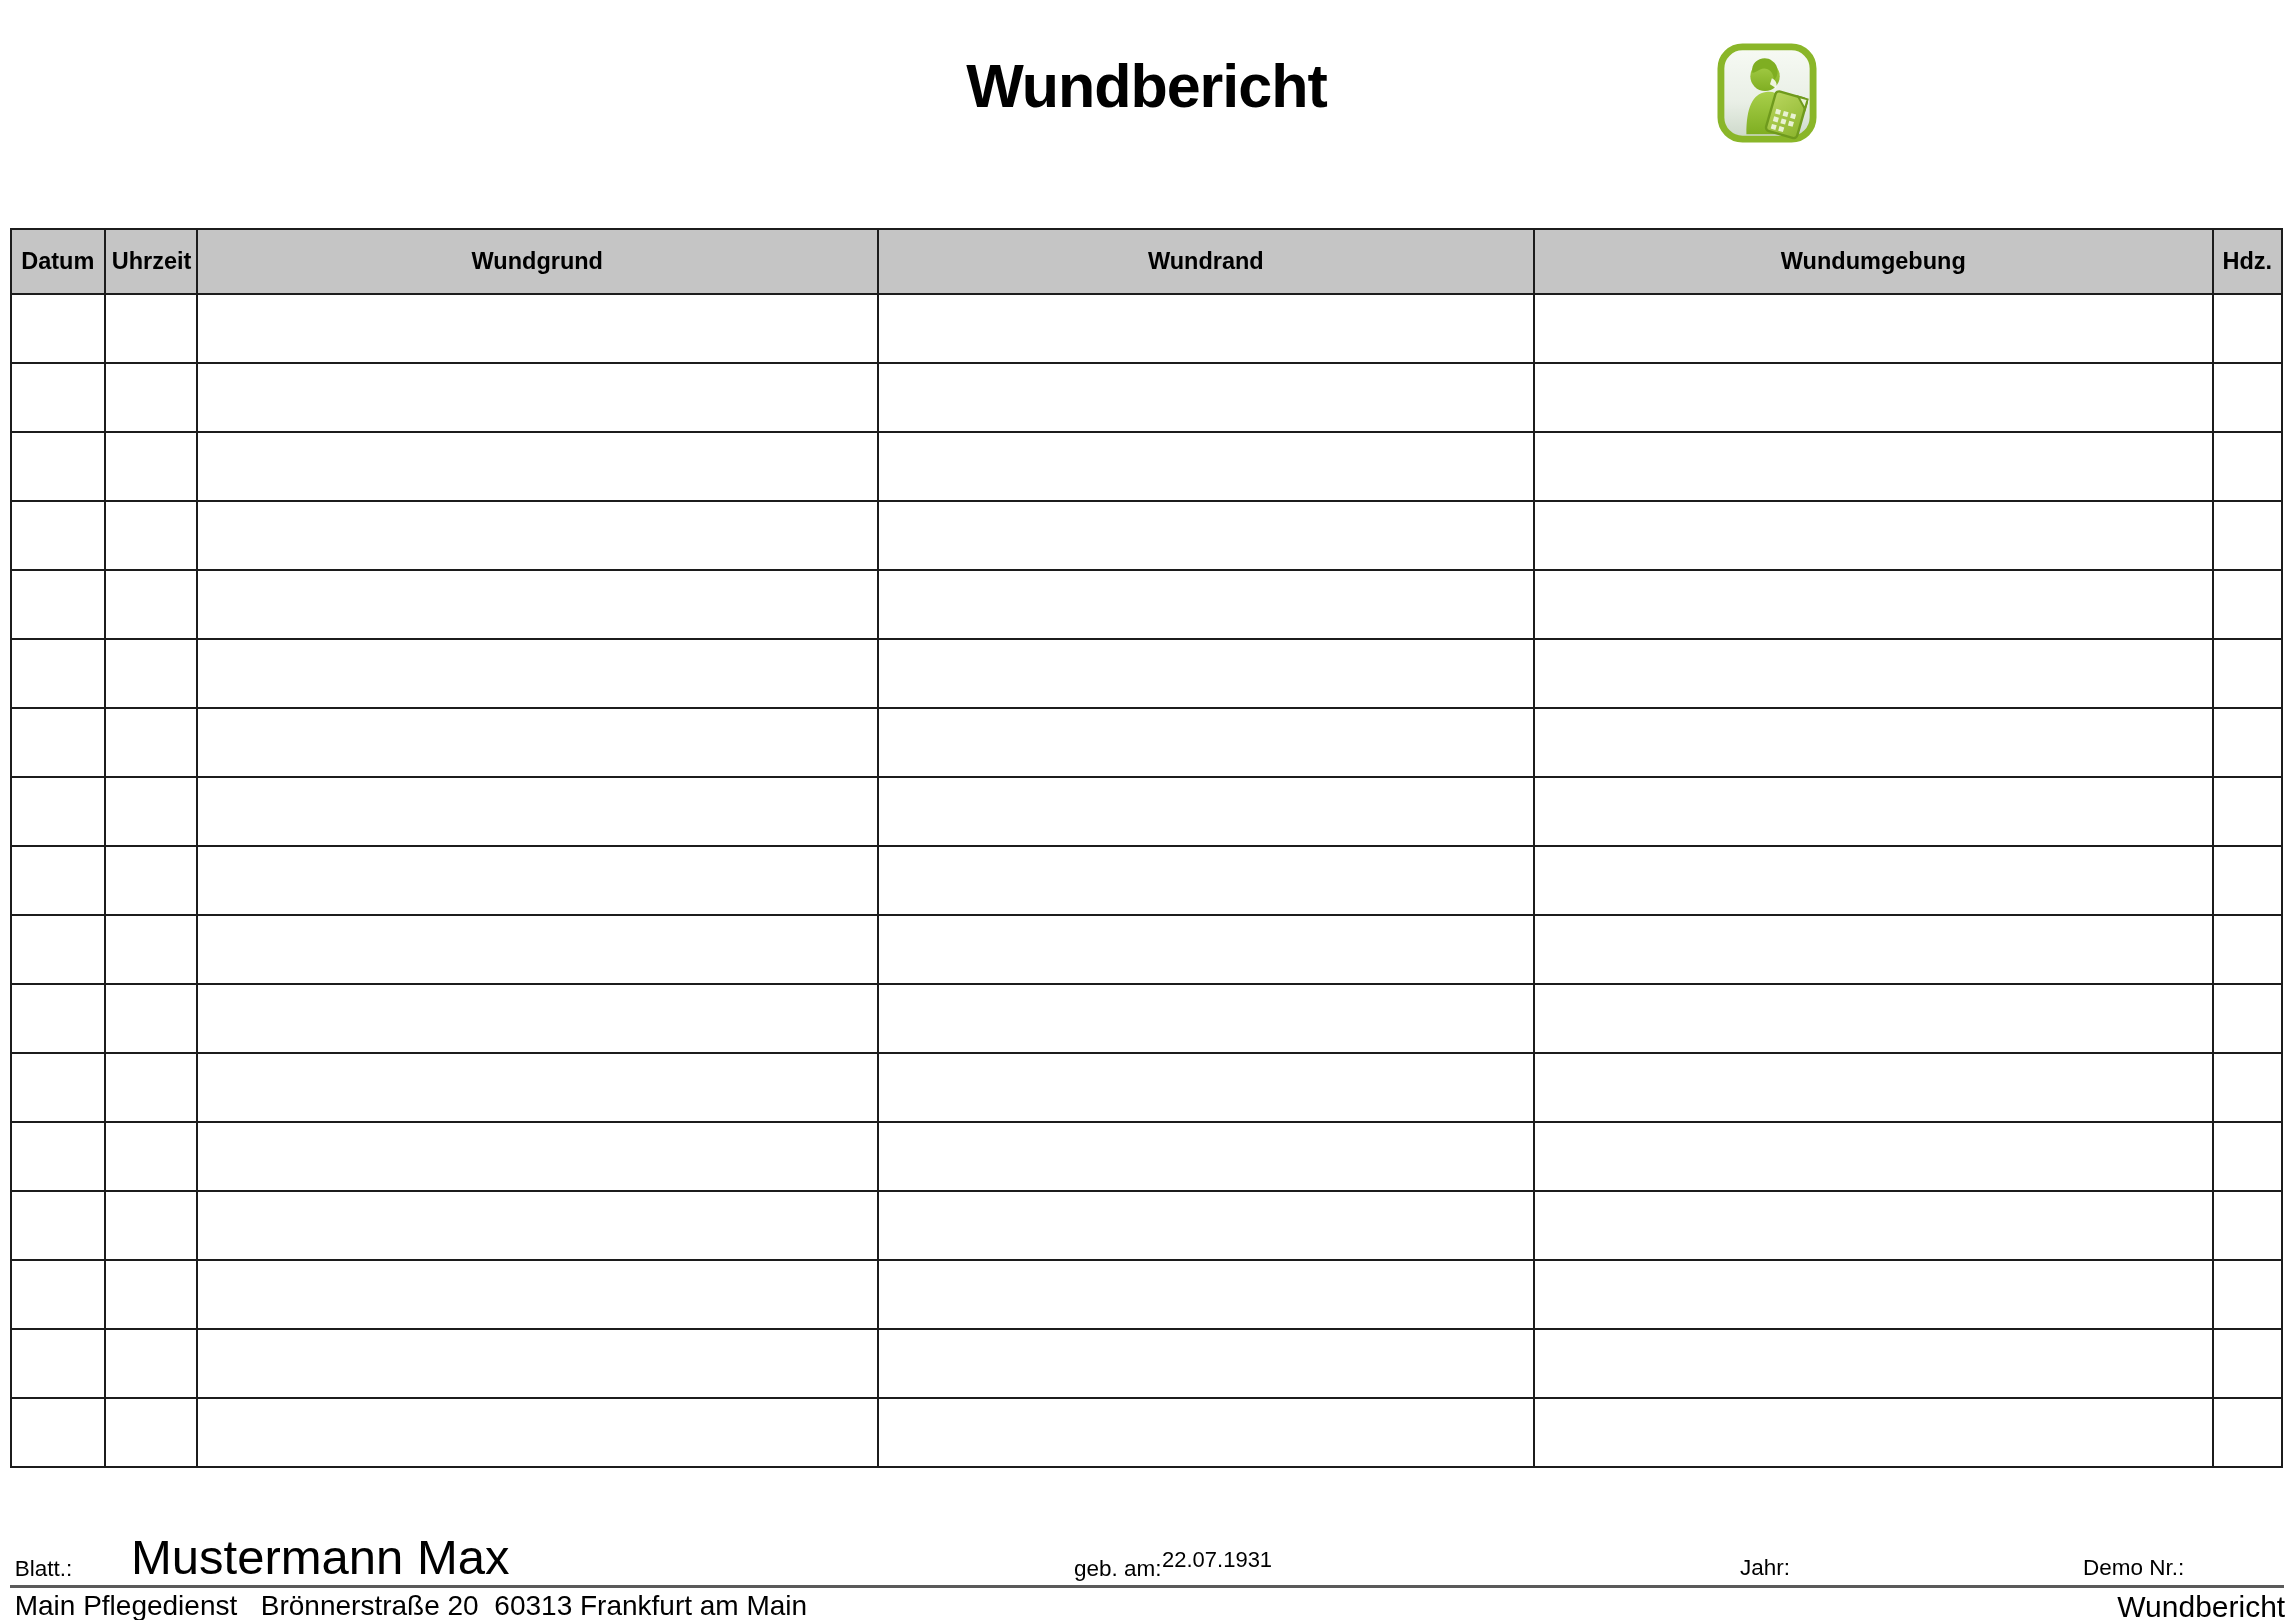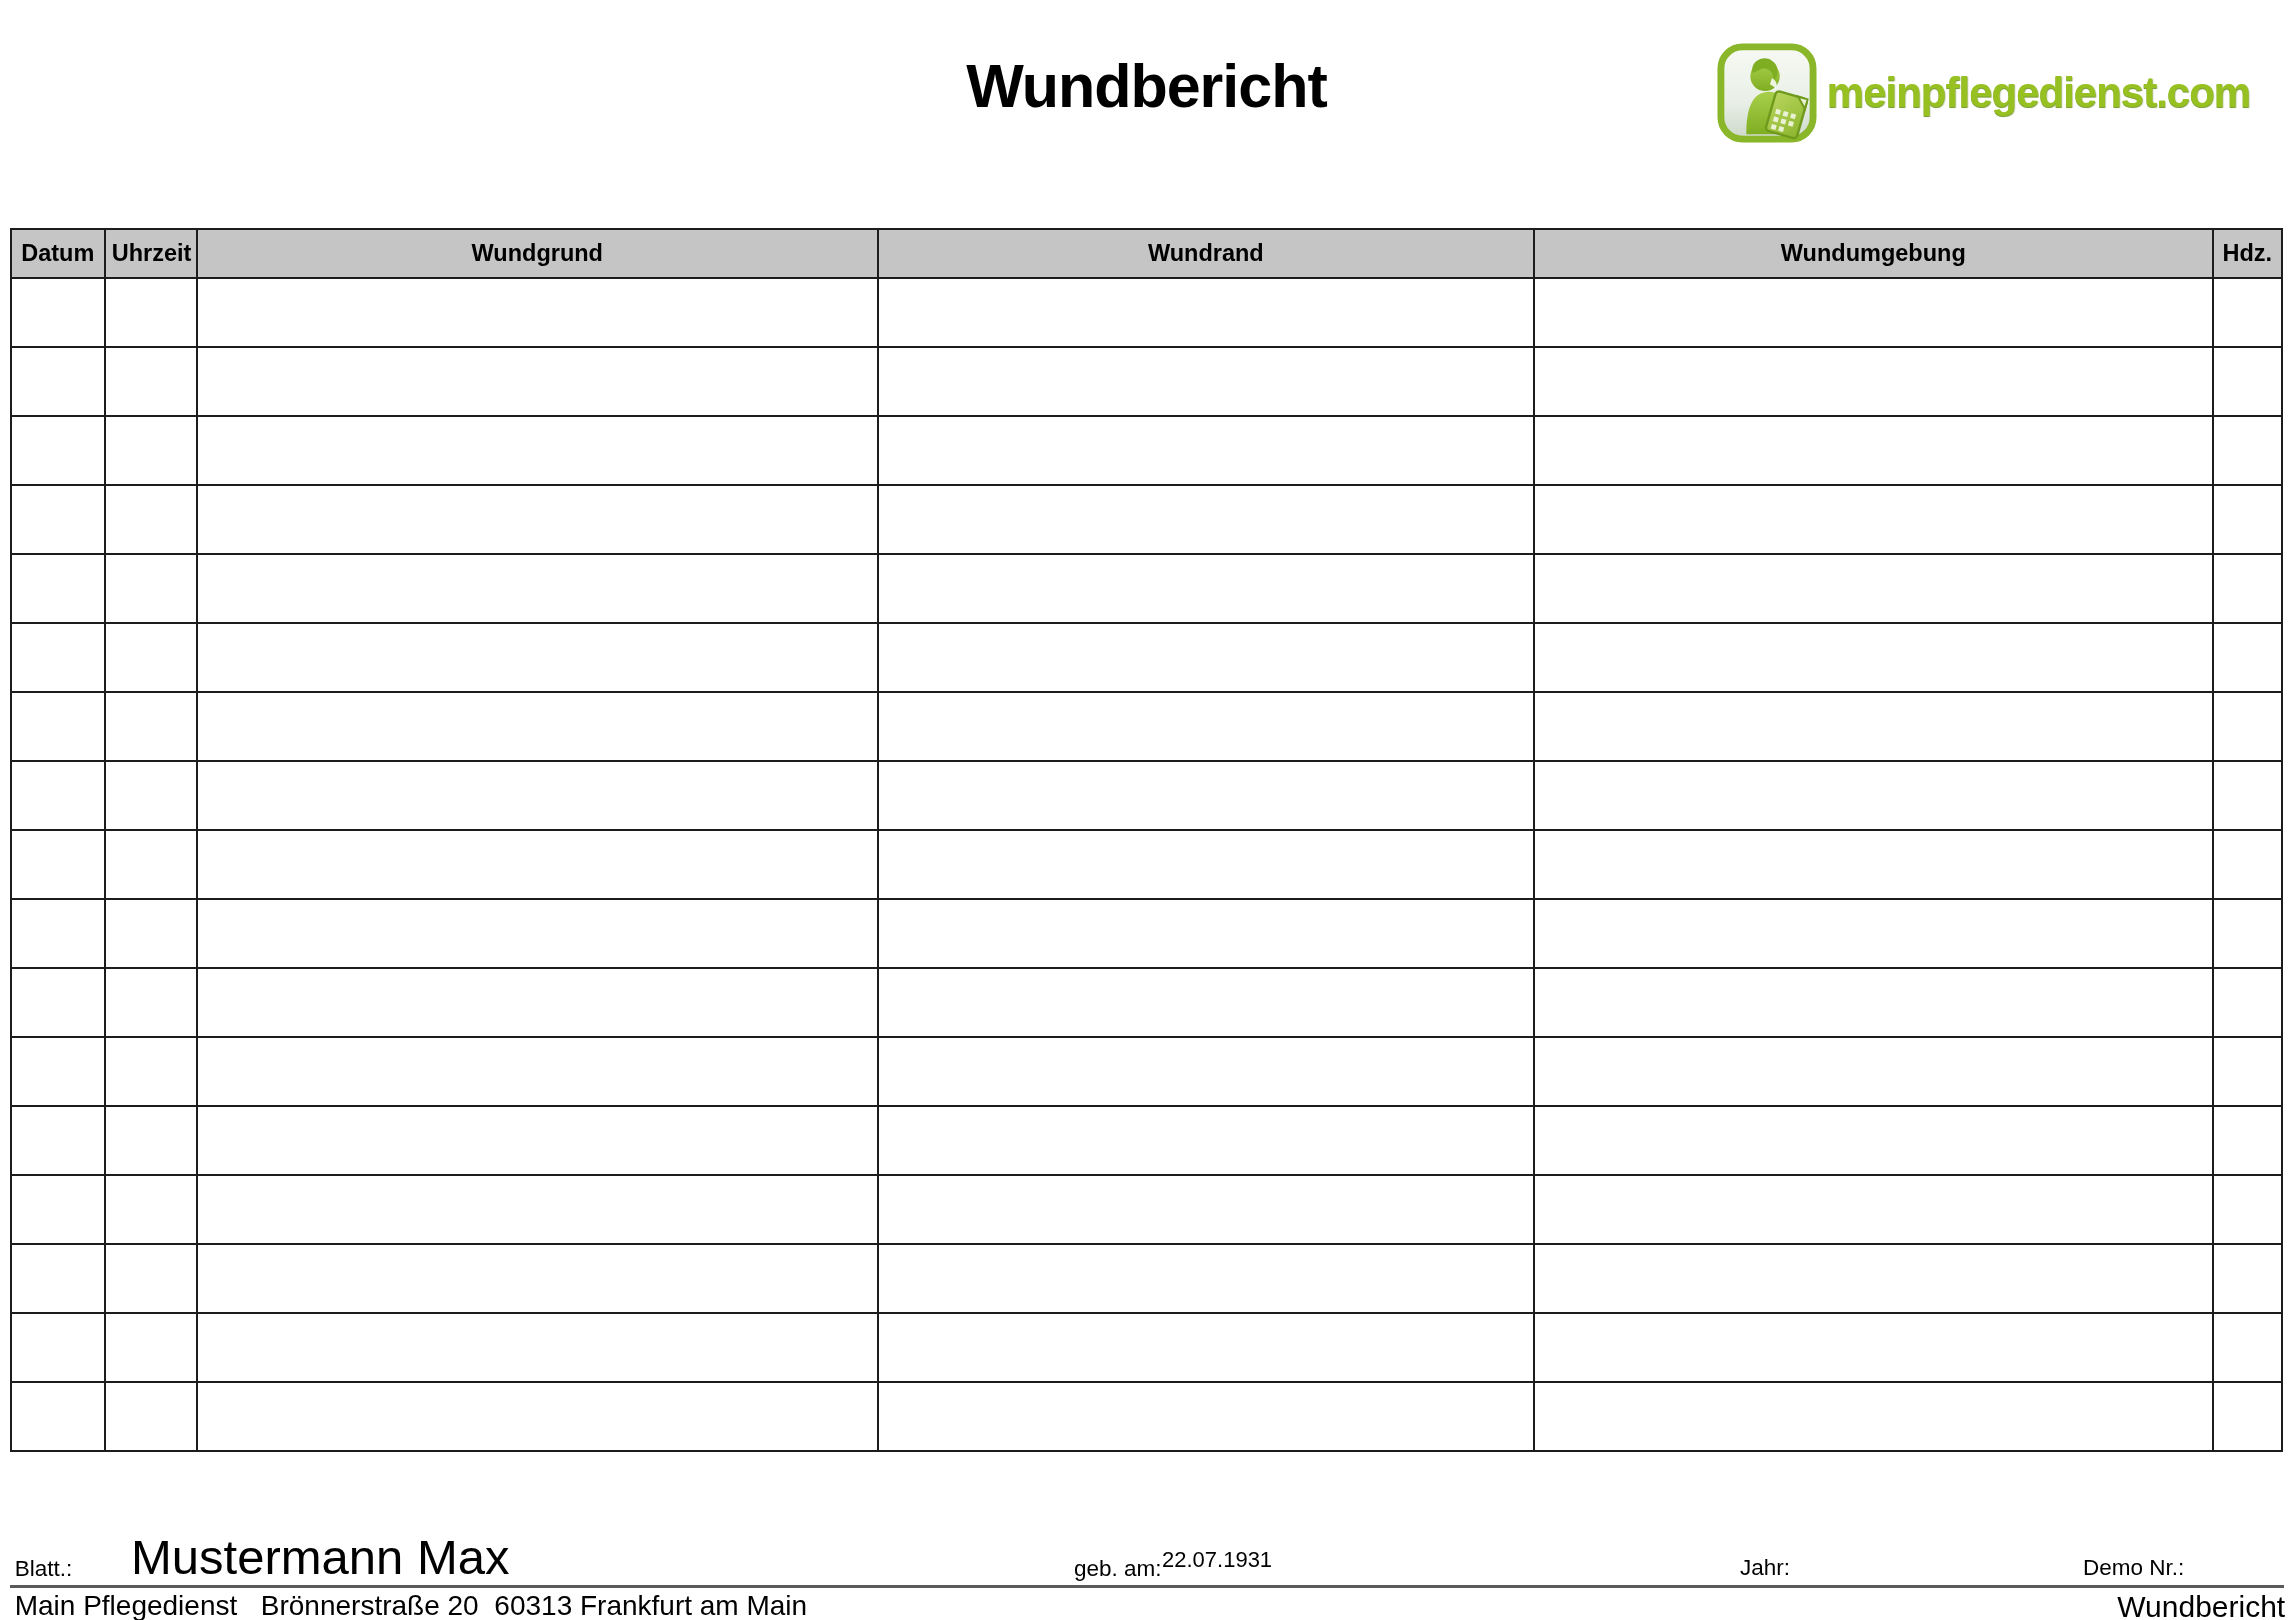--- a/index.html
+++ b/index.html
@@ -34,21 +34,21 @@
     position:absolute;left:9.8px;top:228px;
     border-collapse:collapse;table-layout:fixed;
     width:2271px;
   }
   .report-table th,.report-table td{
     border:2px solid #1c1c1c;
     padding:0 5.9px;
     overflow:hidden;
   }
   .report-table{border:2.9px solid #4a4a4a;}
-  .report-table thead tr{height:49px;}
+  .report-table thead tr{height:65px;}
   .report-table tbody tr{height:69px;}
   .report-table th{
     background:#c5c5c5;
     font-size:23.5px;font-weight:bold;text-align:center;vertical-align:middle;
   }
   .report-table td{background:#ffffff;}
   col.c-datum{width:94px;}
   col.c-uhrzeit{width:92px;}
   col.c-wundgrund{width:681px;}
   col.c-wundrand{width:656px;}
@@ -124,21 +124,20 @@
           <rect x="67" y="70" width="5" height="5"></rect>
           <rect x="75" y="70" width="5" height="5"></rect>
         <rect x="59" y="78" width="5" height="5"></rect>
           <rect x="67" y="78" width="5" height="5"></rect>
           <rect x="75" y="78" width="5" height="5"></rect>
         <rect x="59" y="86" width="5" height="5"></rect>
           <rect x="67" y="86" width="5" height="5"></rect>
       </g>
     </g>
   </svg>
-  <span class="logo-text">meinpflegedienst.com</span>
 </div>
 
 <table class="report-table">
   <colgroup>
     <col class="c-datum">
       <col class="c-uhrzeit">
       <col class="c-wundgrund">
     <col class="c-wundrand">
       <col class="c-wundumgebung">
       <col class="c-hdz">

